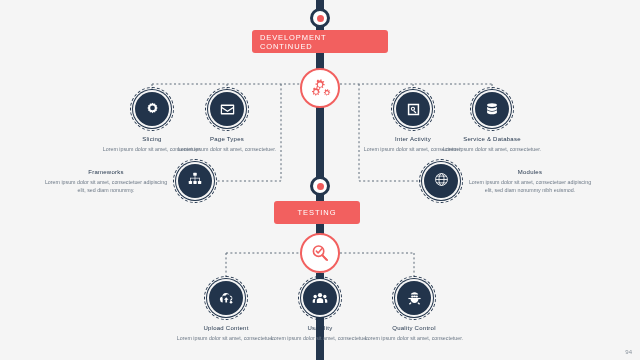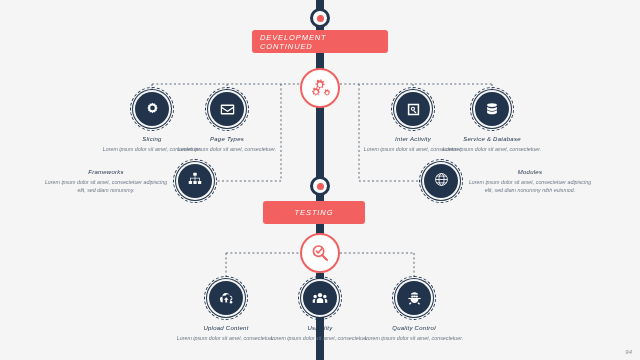--- a/index.html
+++ b/index.html
@@ -3,21 +3,21 @@
 <meta charset="utf-8">
 <style>
   html,body{margin:0;padding:0;}
   body{
     width:640px;height:360px;
     background:#f5f5f5;
     font-family:"Liberation Sans","DejaVu Sans",sans-serif;
     overflow:hidden;
     position:relative;
   }
-  #stage{position:absolute;left:0;top:0;width:640px;height:360px;font-style:italic;}
+  #stage{position:absolute;left:0;top:0;width:640px;height:360px;}
   #connectors{position:absolute;left:0;top:0;width:640px;height:360px;pointer-events:none;}
 
   
   .spine{
     position:absolute;left:316px;width:8px;
     background:#24364d;
   }
 
   
   .spine-dot{
@@ -263,21 +263,21 @@
           </g>
         </svg>
       </span>
     </div>
     <div class="txt">
       <div class="n-title">Modules</div>
       <div class="n-desc">Lorem ipsum dolor sit amet, consectetuer adipiscing elit, sed diam nonummy nibh euismod.</div>
     </div>
   </div>
 
-  <div class="banner" style="left:263px;top:201px;width:102px;text-align:center;">
+  <div class="banner" style="left:274px;top:201px;width:86px;text-align:center;">
     <span>TESTING</span>
   </div>
 
   <div class="hub" style="left:300px;top:233px;">
     <span>
       <svg width="23" height="23" viewBox="0 0 24 24">
         <g fill="none" stroke="#f2605f" stroke-width="1.7" stroke-linecap="round">
           <circle cx="10" cy="9.6" r="5.4"></circle>
           <path d="M13.9 13.6l5.1 5.3"></path>
         </g>

